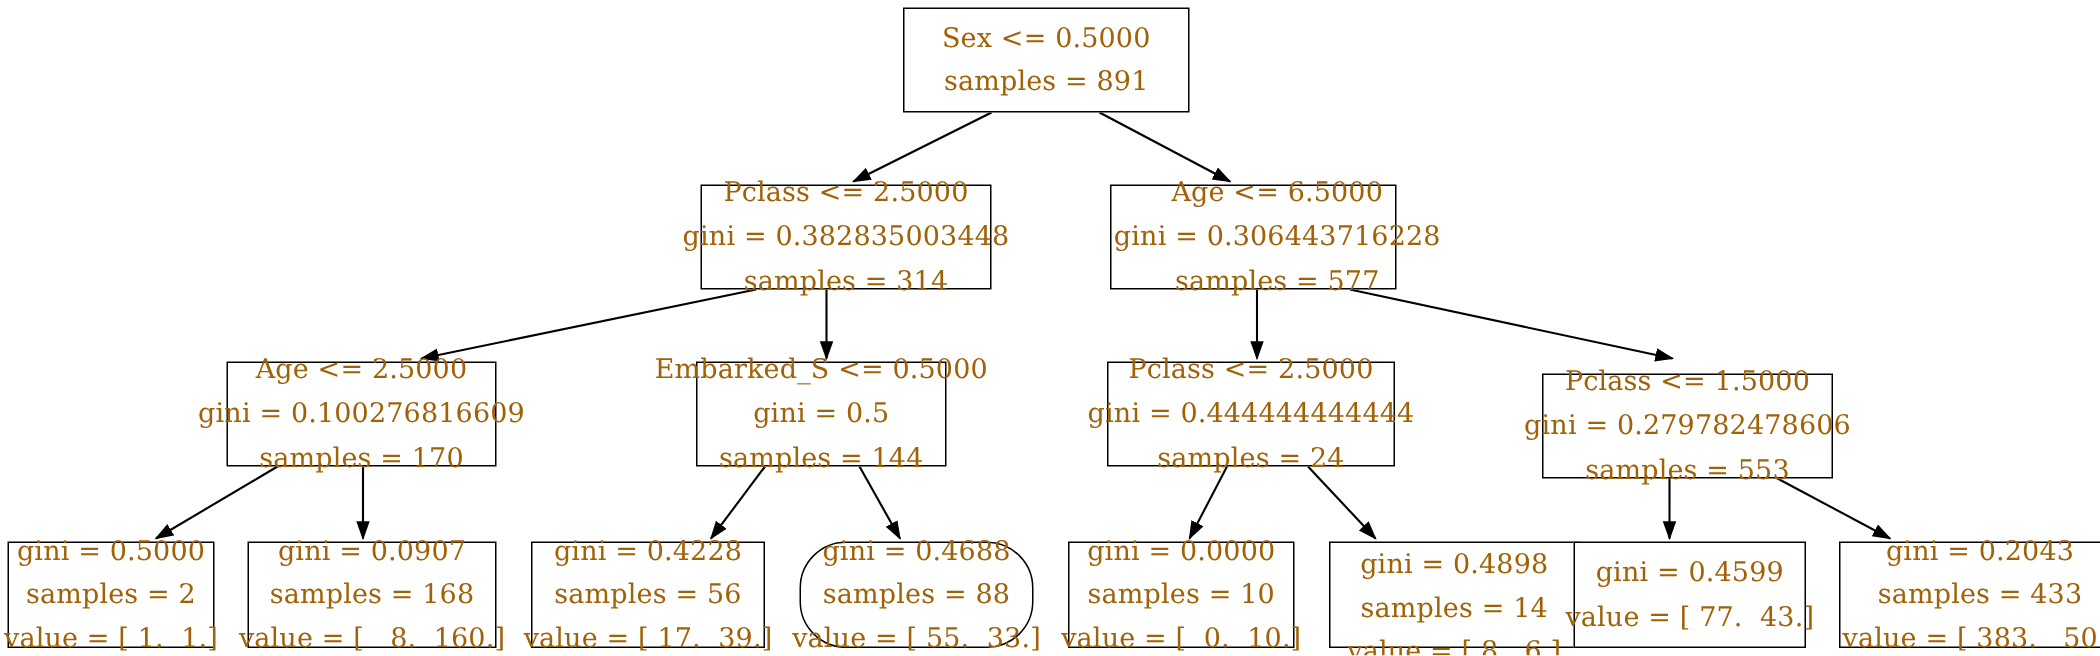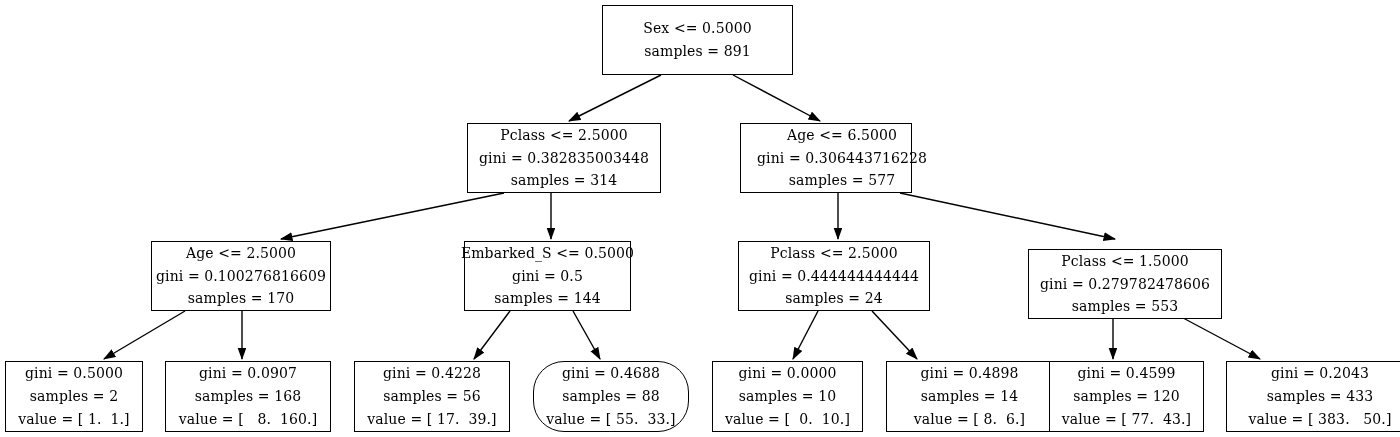--- a/index.html
+++ b/index.html
@@ -26,22 +26,22 @@
   .tree-node {
     position: absolute;
     box-sizing: border-box;
     border: 1.4px solid #000000;
     background: #ffffff;
     display: flex;
     flex-direction: column;
     align-items: center;
     justify-content: center;
     text-align: center;
-    color: #000000;
-    font-size: 14px;
+    color: #a16207;
+    font-size: 18px;
     line-height: 1.62;
     white-space: pre;
     letter-spacing: 0.1px;
   }
   .node-line {
     display: block;
     white-space: pre;
   }
 </style>
 </head>
@@ -67,27 +67,27 @@
         <line x1="573" y1="311" x2="600" y2="359" stroke="#000000" stroke-width="1.4" marker-end="url(#arrow)"></line>
         <line x1="818" y1="311" x2="793" y2="359" stroke="#000000" stroke-width="1.4" marker-end="url(#arrow)"></line>
         <line x1="872" y1="311" x2="917" y2="359" stroke="#000000" stroke-width="1.4" marker-end="url(#arrow)"></line>
         <line x1="1113" y1="311" x2="1113" y2="359" stroke="#000000" stroke-width="1.4" marker-end="url(#arrow)"></line>
         <line x1="1170" y1="311" x2="1260" y2="359" stroke="#000000" stroke-width="1.4" marker-end="url(#arrow)"></line>
       </g>
   </svg>
   <div id="node-group">
       <div class="tree-node" style="left: 602px; top: 5px; width: 191px; height: 70px;"><span class="node-line">Sex &lt;= 0.5000</span><span class="node-line">samples = 891</span></div>
       <div class="tree-node" style="left: 467px; top: 123px; width: 194px; height: 70px;"><span class="node-line">Pclass &lt;= 2.5000</span><span class="node-line">gini = 0.382835003448</span><span class="node-line">samples = 314</span></div>
-      <div class="tree-node" style="left: 740px; top: 123px; width: 172px; height: 70px; padding-left: 32px;"><span class="node-line">Age &lt;= 6.5000</span><span class="node-line">gini = 0.306443716228</span><span class="node-line">samples = 577</span></div>
+      <div class="tree-node" style="left: 740px; top: 123px; width: 191px; height: 70px; padding-left: 32px;"><span class="node-line">Age &lt;= 6.5000</span><span class="node-line">gini = 0.306443716228</span><span class="node-line">samples = 577</span></div>
       <div class="tree-node" style="left: 151px; top: 241px; width: 180px; height: 70px;"><span class="node-line">Age &lt;= 2.5000</span><span class="node-line">gini = 0.100276816609</span><span class="node-line">samples = 170</span></div>
       <div class="tree-node" style="left: 464px; top: 241px; width: 167px; height: 70px;"><span class="node-line">Embarked_S &lt;= 0.5000</span><span class="node-line">gini = 0.5</span><span class="node-line">samples = 144</span></div>
       <div class="tree-node" style="left: 738px; top: 241px; width: 192px; height: 70px;"><span class="node-line">Pclass &lt;= 2.5000</span><span class="node-line">gini = 0.444444444444</span><span class="node-line">samples = 24</span></div>
       <div class="tree-node" style="left: 1028px; top: 249px; width: 194px; height: 70px;"><span class="node-line">Pclass &lt;= 1.5000</span><span class="node-line">gini = 0.279782478606</span><span class="node-line">samples = 553</span></div>
       <div class="tree-node" style="left: 5px; top: 361px; width: 138px; height: 71px;"><span class="node-line">gini = 0.5000</span><span class="node-line">samples = 2</span><span class="node-line">value = [ 1.  1.]</span></div>
       <div class="tree-node" style="left: 165px; top: 361px; width: 166px; height: 71px;"><span class="node-line">gini = 0.0907</span><span class="node-line">samples = 168</span><span class="node-line">value = [   8.  160.]</span></div>
       <div class="tree-node" style="left: 354px; top: 361px; width: 156px; height: 71px;"><span class="node-line">gini = 0.4228</span><span class="node-line">samples = 56</span><span class="node-line">value = [ 17.  39.]</span></div>
       <div class="tree-node" style="left: 533px; top: 361px; width: 156px; height: 71px; border-radius: 31px;"><span class="node-line">gini = 0.4688</span><span class="node-line">samples = 88</span><span class="node-line">value = [ 55.  33.]</span></div>
       <div class="tree-node" style="left: 712px; top: 361px; width: 151px; height: 71px;"><span class="node-line">gini = 0.0000</span><span class="node-line">samples = 10</span><span class="node-line">value = [  0.  10.]</span></div>
       <div class="tree-node" style="left: 886px; top: 361px; width: 167px; height: 71px; justify-content: space-between;"><span class="node-line">gini = 0.4898</span><span class="node-line">samples = 14</span><span class="node-line">value = [ 8.  6.]</span></div>
-      <div class="tree-node" style="left: 1049px; top: 361px; width: 155px; height: 71px;"><span class="node-line">gini = 0.4599</span><span class="node-line">samples = 120</span><span class="node-line">value = [ 77.  43.]</span></div>
+      <div class="tree-node" style="left: 1049px; top: 361px; width: 155px; height: 71px;"><span class="node-line">gini = 0.4599</span><span class="node-line">value = [ 77.  43.]</span></div>
       <div class="tree-node" style="left: 1226px; top: 361px; width: 188px; height: 71px;"><span class="node-line">gini = 0.2043</span><span class="node-line">samples = 433</span><span class="node-line">value = [ 383.   50.]</span></div>
     </div>
 </div>
 
 </body></html>

